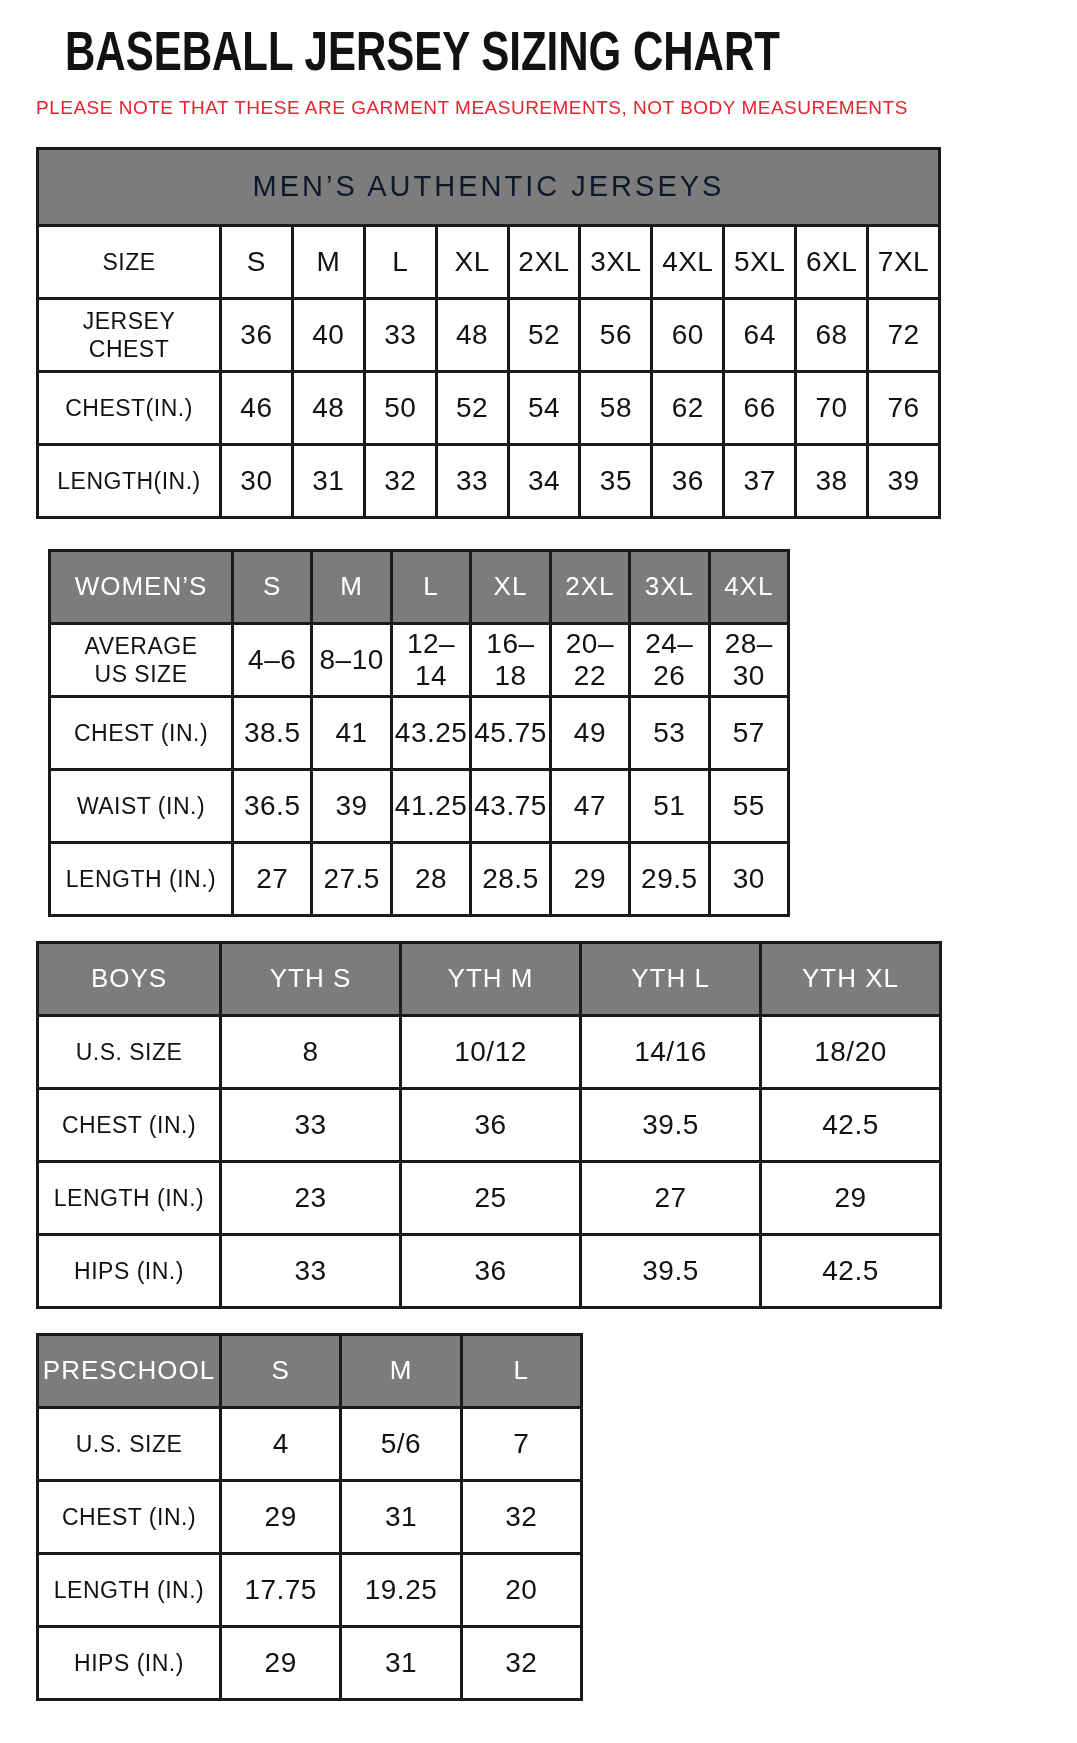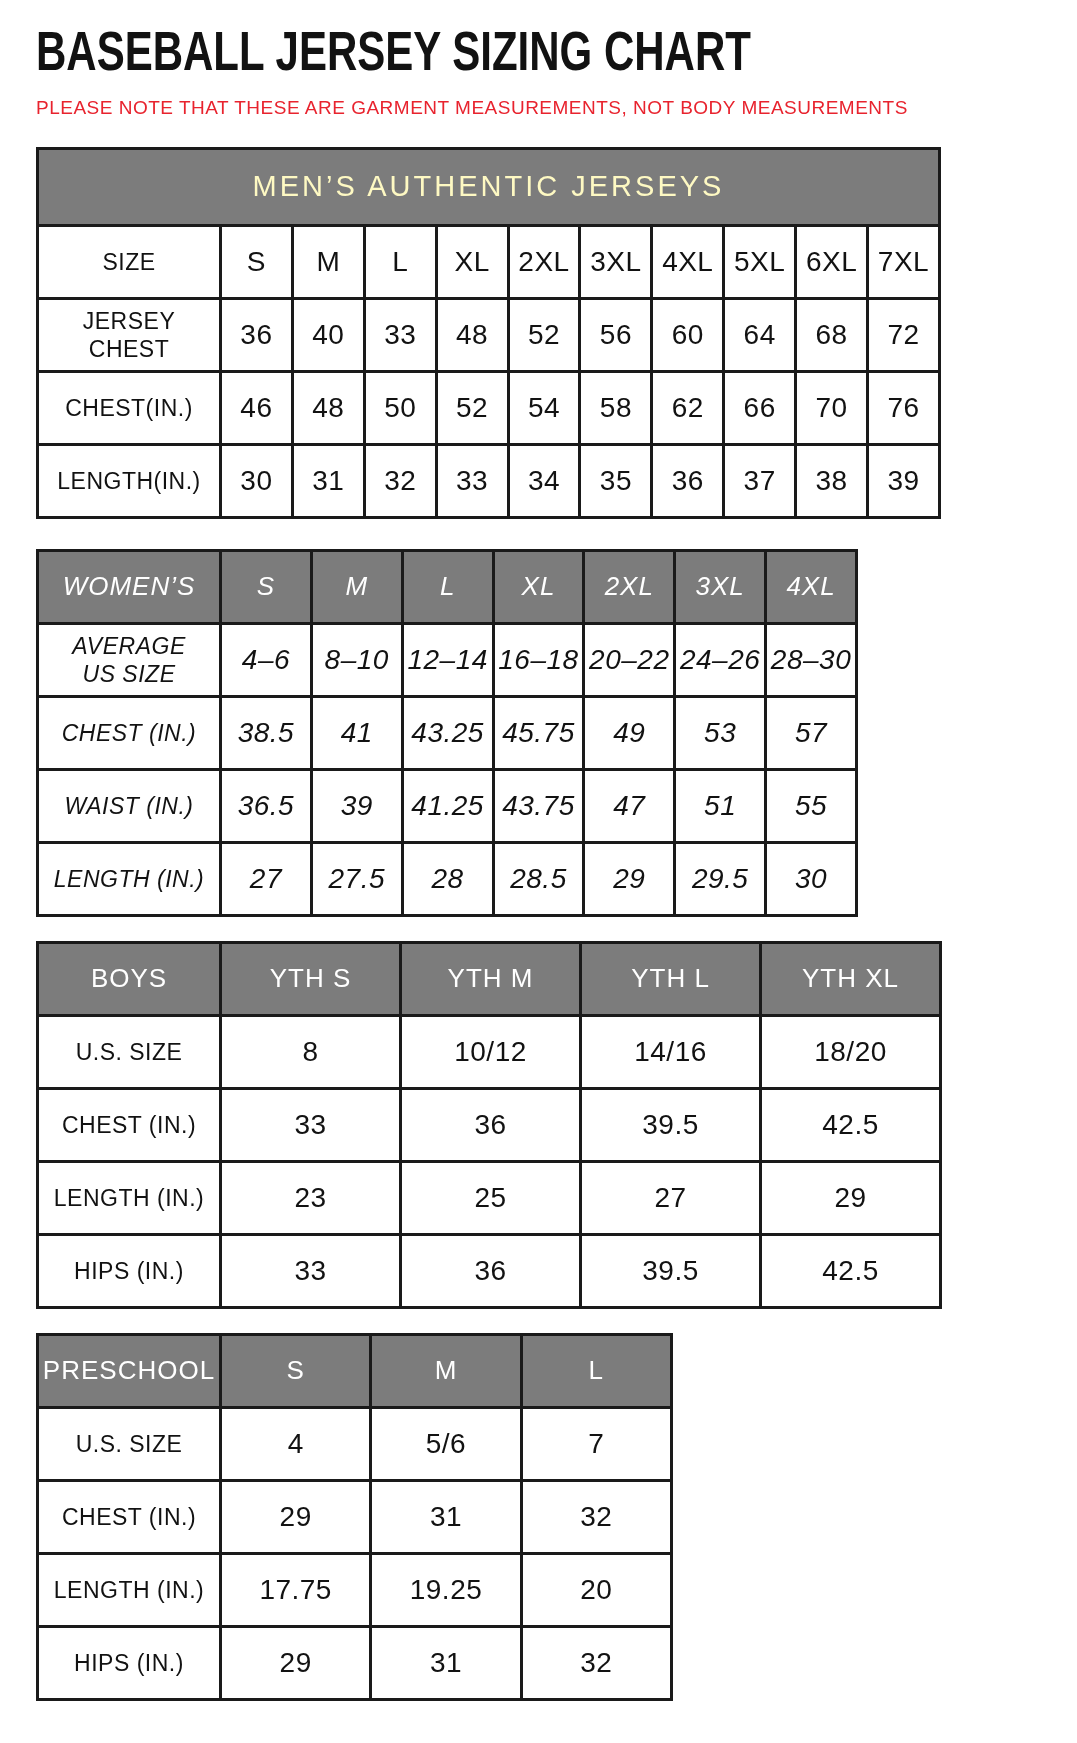--- a/index.html
+++ b/index.html
@@ -1,43 +1,43 @@
 <!DOCTYPE html>
 <html style="--header-gray: #7c7c7c; --accent-red: #e8232e; --text-black: #121212;"><head>
 <meta charset="utf-8">
 <style>
   html, body { margin: 0; padding: 0; background: #ffffff; }
   body { font-family: "Liberation Sans", sans-serif; color: var(--text-black, #121212); }
   .page {
     width: 1077px; height: 1743px; box-sizing: border-box;
     padding: 20px 30px 20px 36px; background: #fff; overflow: hidden;
   }
-  .title { margin: 0 0 10px 0; line-height: 1.1; }
+  .title { margin: 0 0 10px 0; line-height: 1.1; text-align: center; }
   .condensed {
     display: inline-block; font-weight: 900; font-size: 56px;
     letter-spacing: 0px; white-space: nowrap;
     transform: scaleX(0.75); transform-origin: left center;
     color: var(--text-black, #121212);
   }
   .note {
     color: var(--accent-red, #e8232e); font-size: 19px; line-height: 31px;
     letter-spacing: 0.5px; max-width: 920px; margin: 0 0 24px 0; font-weight: 400;
   }
   .tbl { border-collapse: collapse; table-layout: fixed; }
   .tbl th, .tbl td {
     border: 3px solid #1a1a1a; text-align: center; vertical-align: middle;
     padding: 0 2px; overflow: hidden;
   }
   .col-label { width: 183px; }
   .mens { width: 905px; margin: 0 0 30px 0; }
-  .womens { width: 822px; margin: 0 0 24px 0; font-style: italic; }
+  .womens { width: 742px; margin: 0 0 24px 12px; }
   .boys { width: 906px; margin: 0 0 24px 0; }
-  .preschool { width: 637px; margin: 16px 0 22px 0; padding-left: 8px; }
+  .preschool { width: 547px; margin: 16px 0 22px 0; padding-left: 8px; }
   .span-head {
-    background: var(--header-gray, #7c7c7c); color: #fef9c3;
+    background: var(--header-gray, #7c7c7c); color: #0f172a;
     font-size: 29px; font-weight: 400; letter-spacing: 3px; height: 74px;
   }
   .head-cell {
     background: var(--header-gray, #7c7c7c); color: #ffffff;
     font-size: 26px; font-weight: 400; letter-spacing: 1px; height: 70px;
   }
   .tbl tbody td { height: 70px; }
   .label-cell {
     font-size: 23px; letter-spacing: 0.5px; white-space: pre-line; line-height: 28px;
   }

